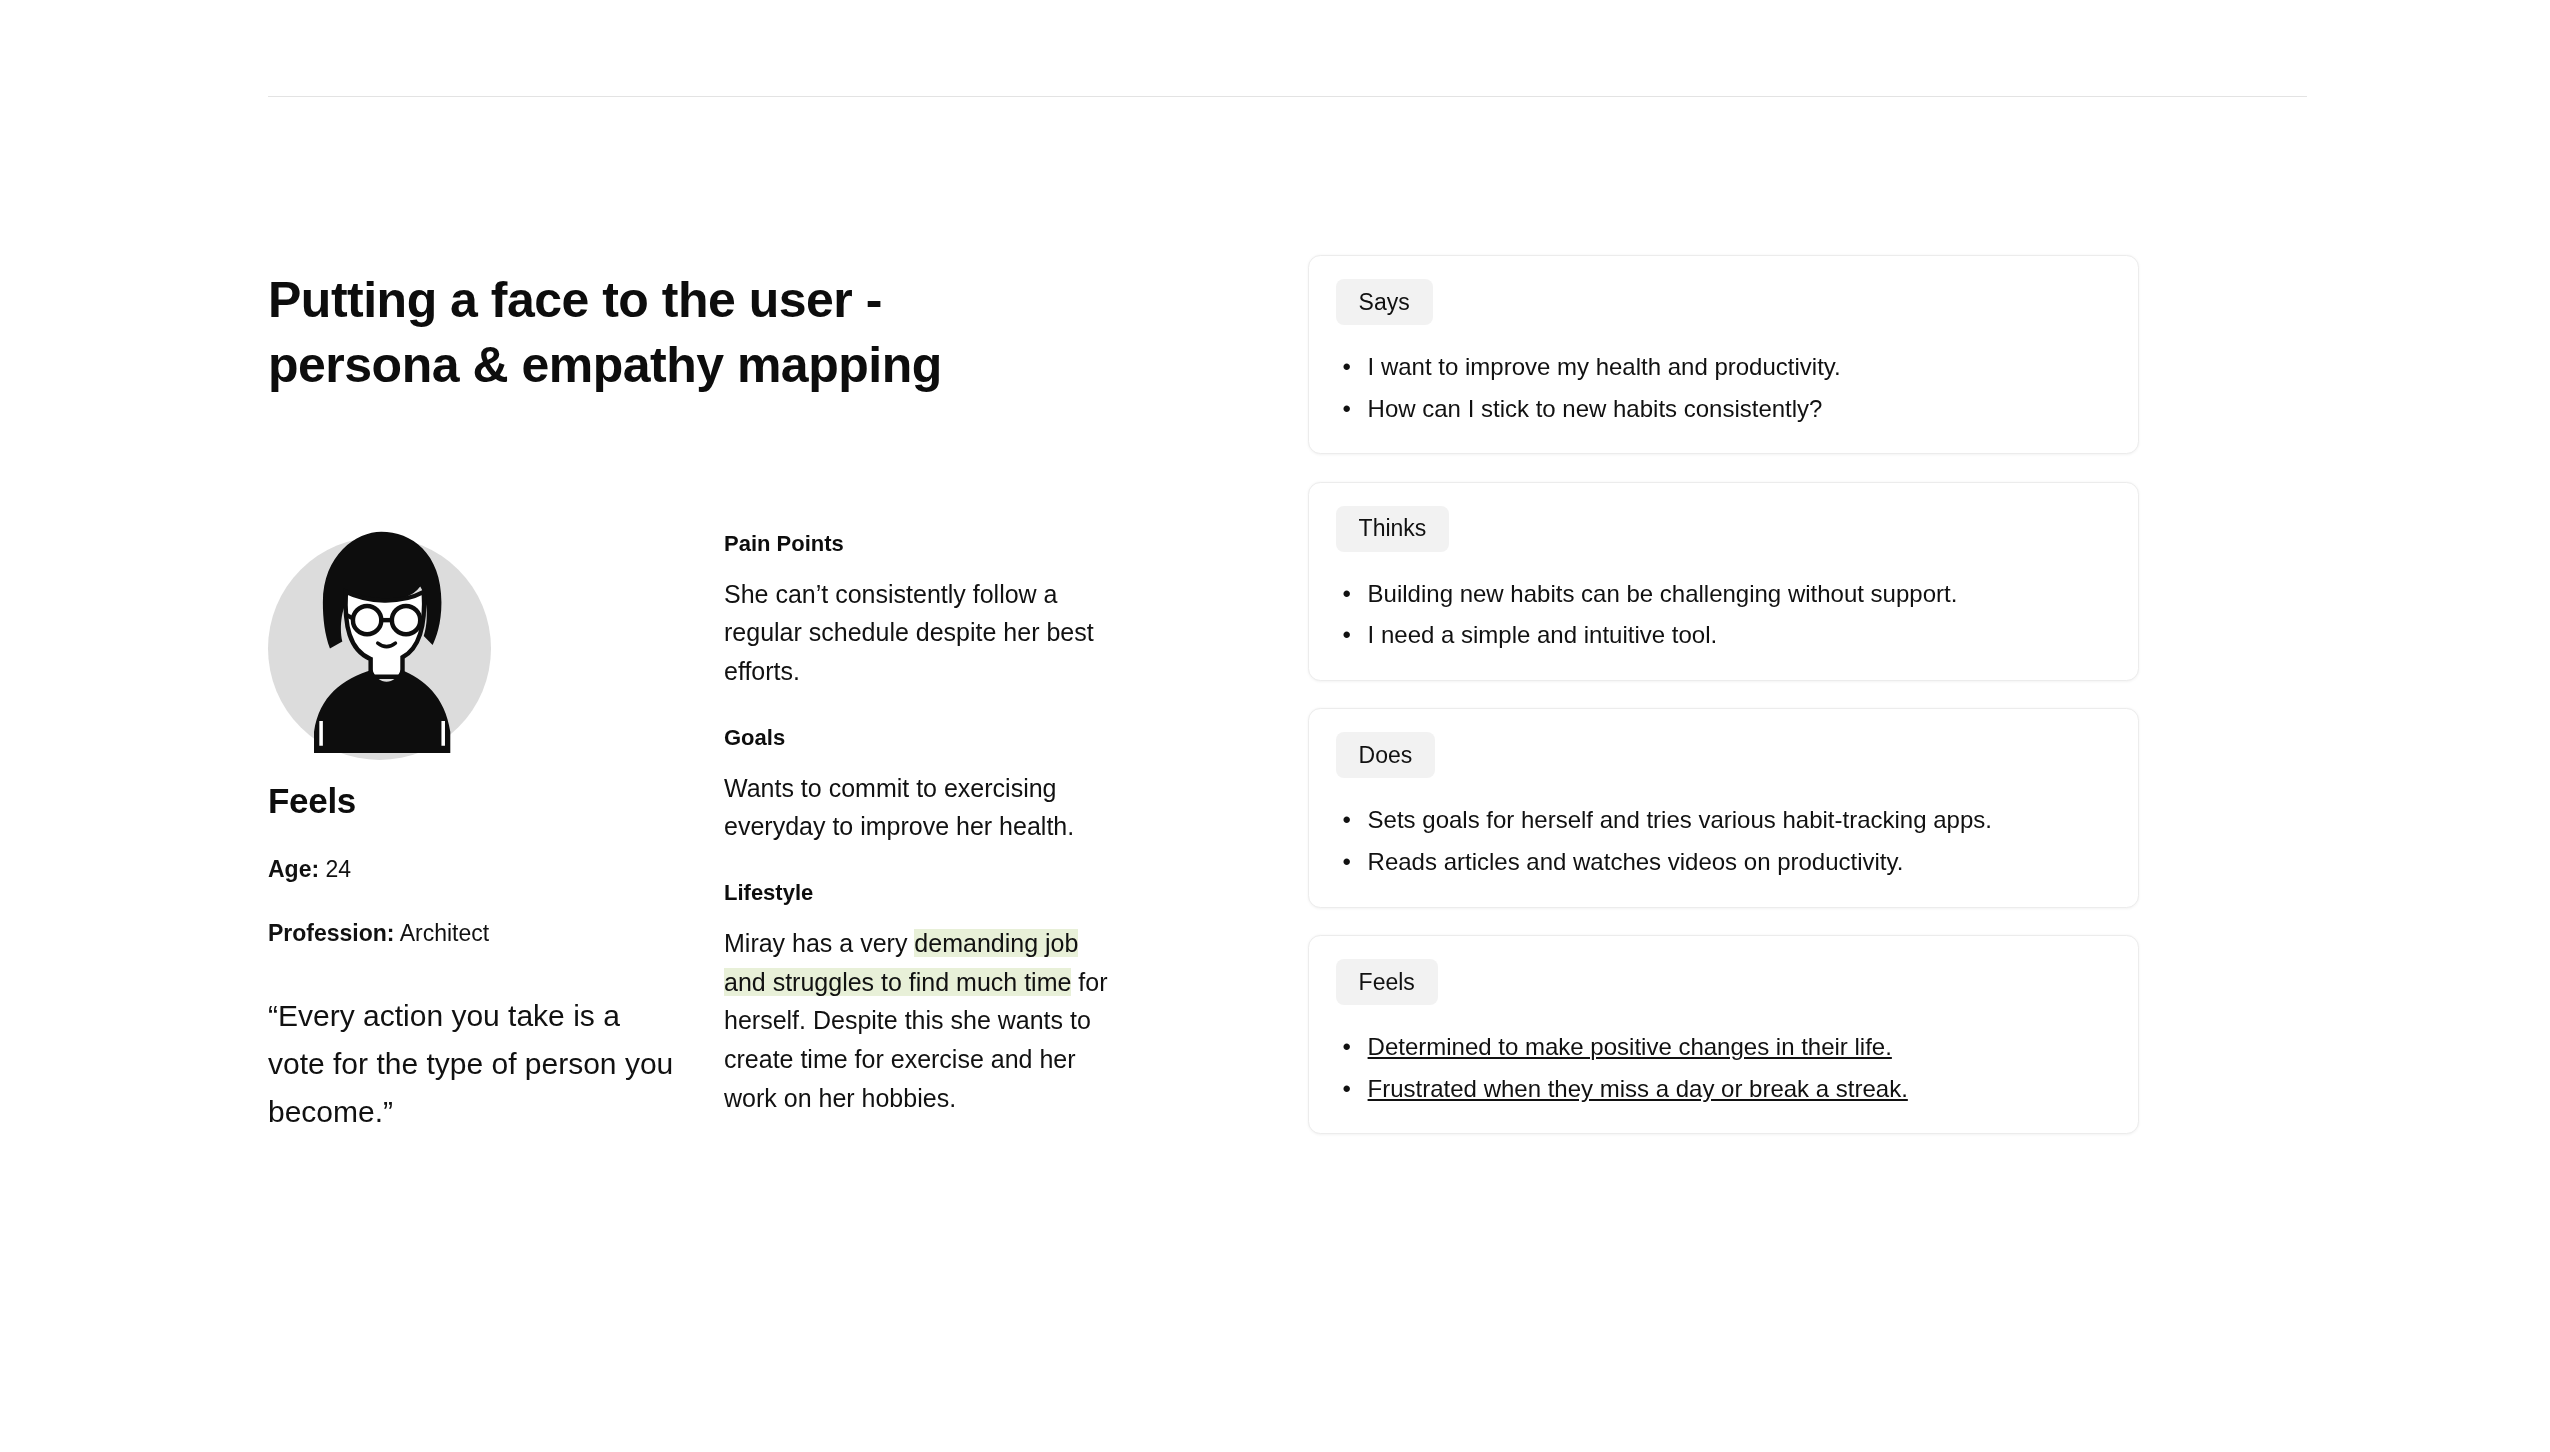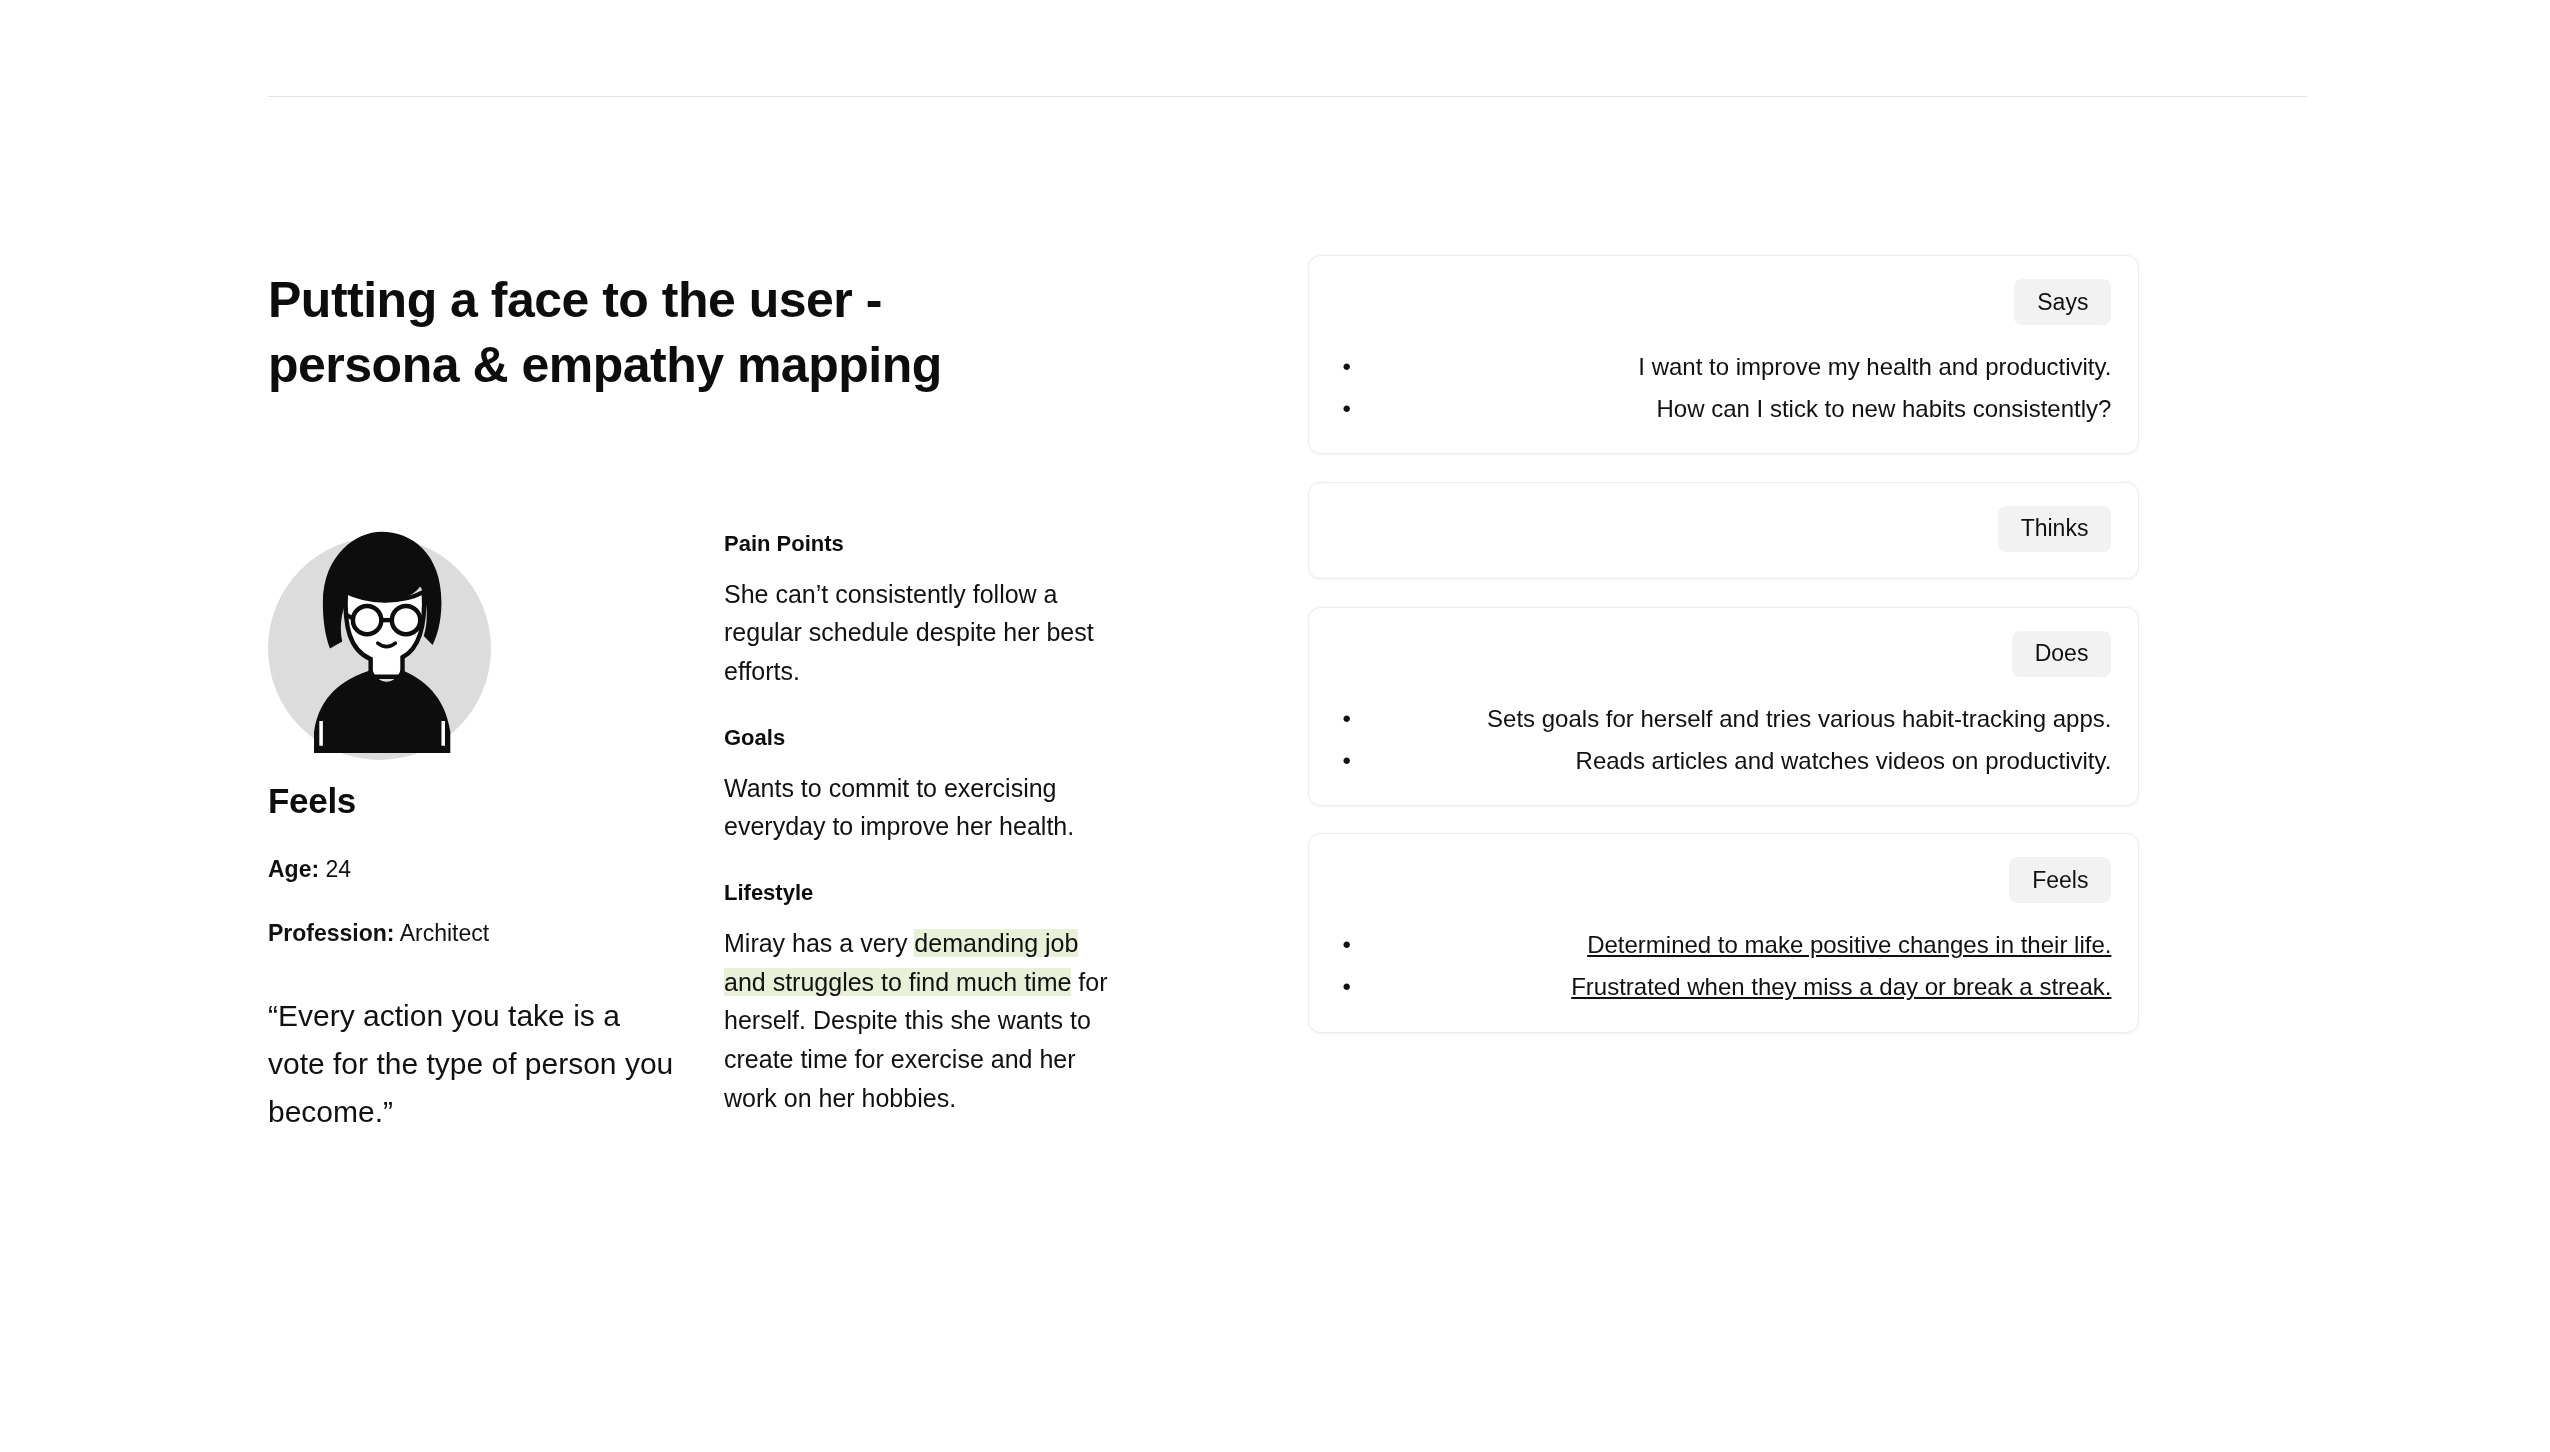--- a/index.html
+++ b/index.html
@@ -107,21 +107,20 @@
   }
   .mid-body:last-child { margin-bottom: 0; }
   .hl { background: #e8f0d8; }
 
   
   .cards {
     position: absolute;
     left: 1308px;
     top: 255px;
     width: 831px;
-    text-align: right;
   }
   .card {
     background: #ffffff;
     border: 0.9px solid #ececec;
     border-radius: 12.4px;
     box-shadow: 0 0.9px 2.7px rgba(0,0,0,0.05);
     margin-bottom: 27.5px;
     padding: 23px 26.6px 26.6px 26.6px;
   }
   .card:last-child { margin-bottom: 8px; text-decoration: underline; }
@@ -222,20 +221,24 @@
     <div class="card">
       <span class="chip">Says</span>
       <ul class="bullets">
         <li>I want to improve my health and productivity.</li>
         <li>How can I stick to new habits consistently?</li>
       </ul>
     </div>
 
     <div class="card">
       <span class="chip">Thinks</span>
+      <ul class="bullets">
+        <li>Building new habits can be challenging without support.</li>
+        <li>I need a simple and intuitive tool.</li>
+      </ul>
     </div>
 
     <div class="card">
       <span class="chip">Does</span>
       <ul class="bullets">
         <li>Sets goals for herself and tries various habit-tracking apps.</li>
         <li>Reads articles and watches videos on productivity.</li>
       </ul>
     </div>
 

